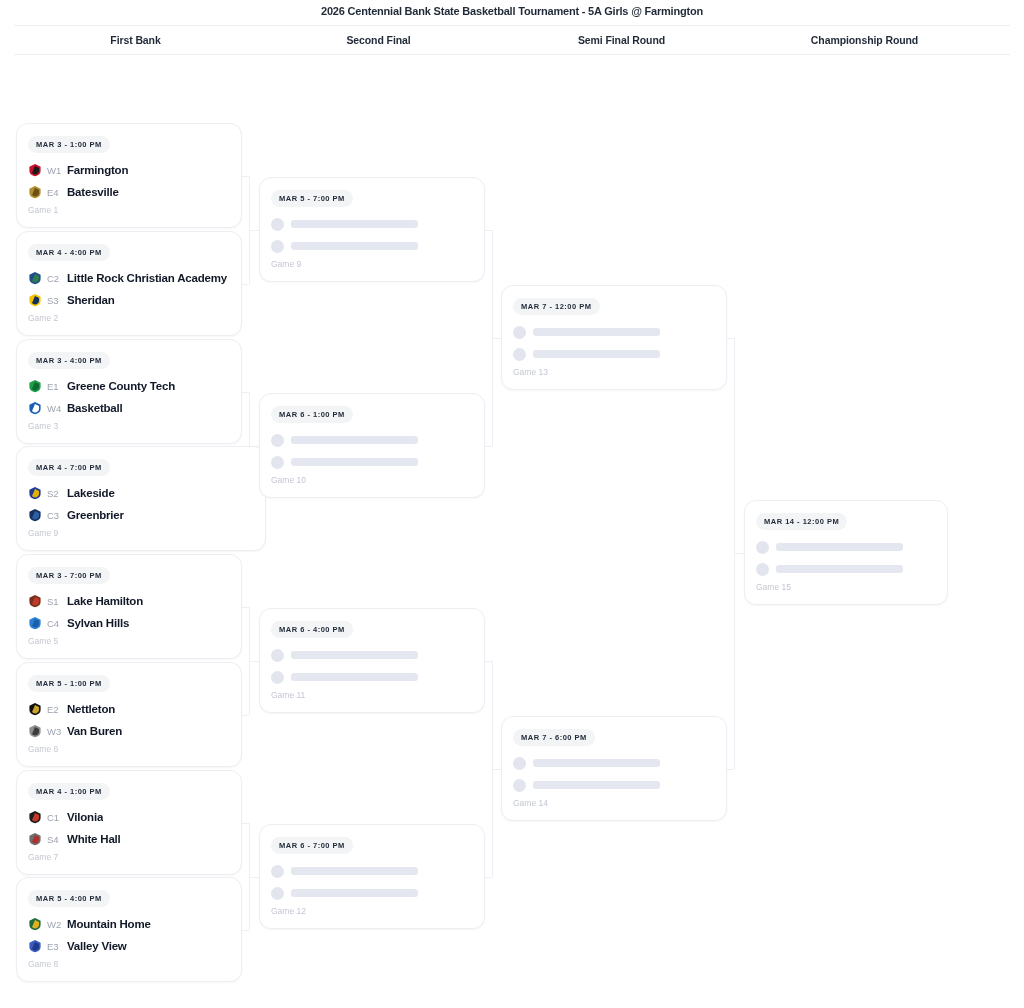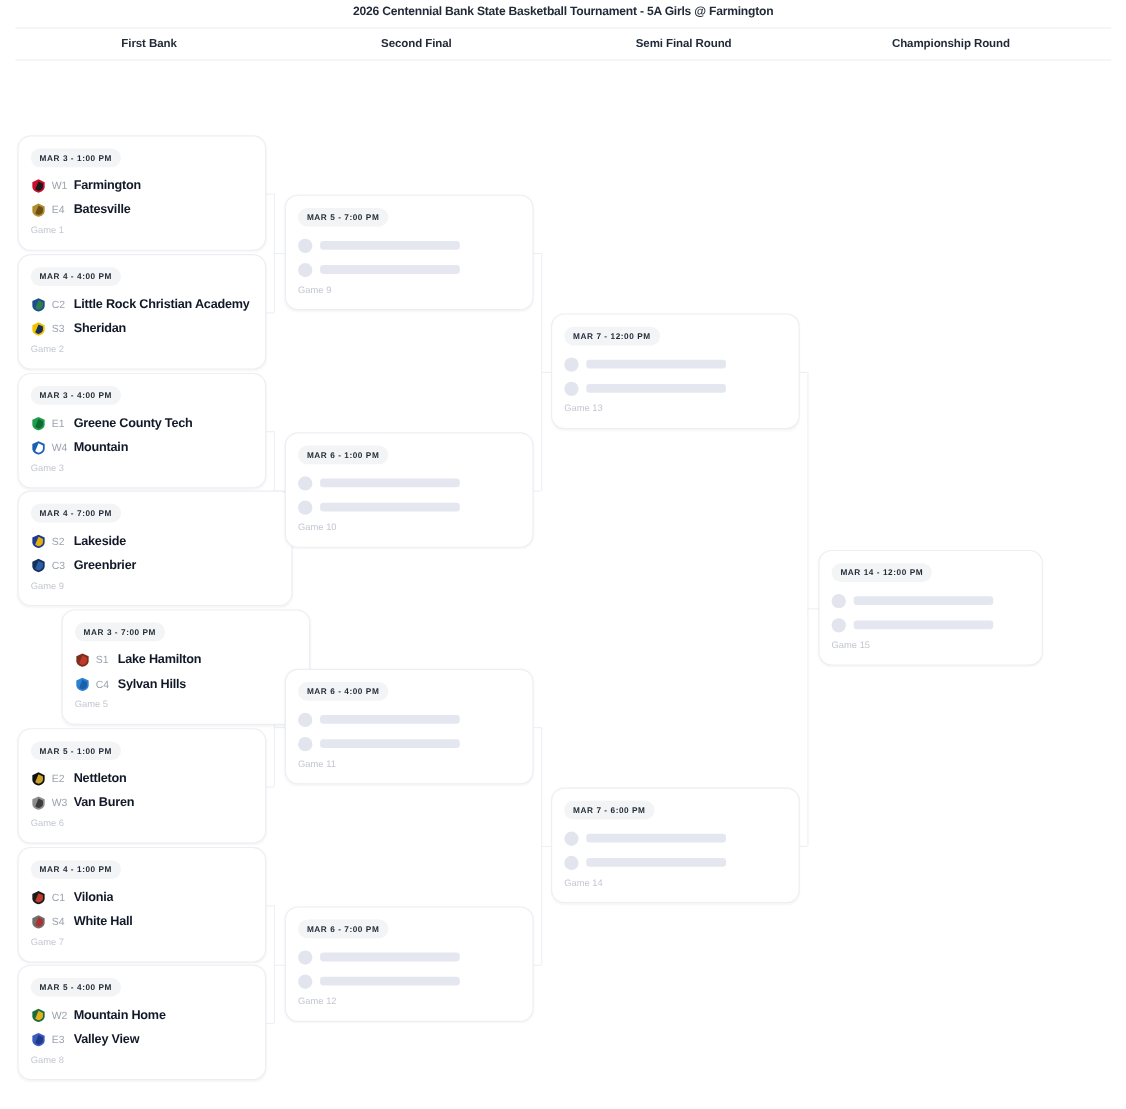--- a/index.html
+++ b/index.html
@@ -214,38 +214,38 @@
               <path d="M8 3.4 L12.6 5.6 L12.6 9 C12.6 11.2 10.6 12.6 8 13.2 C6.6 12.9 5.4 12.3 4.6 11.4 Z" fill="#0d6b2f"></path>
             </svg></span>
           <span class="team-seed">E1</span>
           <span class="team-name">Greene County Tech</span>
         </div><div class="team-row">
           <span class="team-logo"><svg viewBox="0 0 16 16" width="14" height="14">
               <path d="M8 1.2 L14.4 4.2 L14.4 9 C14.4 12.2 11.6 14.2 8 15 C4.4 14.2 1.6 12.2 1.6 9 L1.6 4.2 Z" fill="#1a5fb4"></path>
               <path d="M8 3.4 L12.6 5.6 L12.6 9 C12.6 11.2 10.6 12.6 8 13.2 C6.6 12.9 5.4 12.3 4.6 11.4 Z" fill="#ffffff"></path>
             </svg></span>
           <span class="team-seed">W4</span>
-          <span class="team-name">Mountain</span>
+          <span class="team-name">Basketball</span>
         </div><div class="game-label">Game 3</div></div>
       <div class="game-card" style="left: 16px; top: 391px; width: 250px; height: 105px;"><div class="date-badge">MAR 4 - 7:00 PM</div><div class="team-row">
           <span class="team-logo"><svg viewBox="0 0 16 16" width="14" height="14">
               <path d="M8 1.2 L14.4 4.2 L14.4 9 C14.4 12.2 11.6 14.2 8 15 C4.4 14.2 1.6 12.2 1.6 9 L1.6 4.2 Z" fill="#1f3a93"></path>
               <path d="M8 3.4 L12.6 5.6 L12.6 9 C12.6 11.2 10.6 12.6 8 13.2 C6.6 12.9 5.4 12.3 4.6 11.4 Z" fill="#e2b007"></path>
             </svg></span>
           <span class="team-seed">S2</span>
           <span class="team-name">Lakeside</span>
         </div><div class="team-row">
           <span class="team-logo"><svg viewBox="0 0 16 16" width="14" height="14">
               <path d="M8 1.2 L14.4 4.2 L14.4 9 C14.4 12.2 11.6 14.2 8 15 C4.4 14.2 1.6 12.2 1.6 9 L1.6 4.2 Z" fill="#16325c"></path>
               <path d="M8 3.4 L12.6 5.6 L12.6 9 C12.6 11.2 10.6 12.6 8 13.2 C6.6 12.9 5.4 12.3 4.6 11.4 Z" fill="#2b5ea6"></path>
             </svg></span>
           <span class="team-seed">C3</span>
           <span class="team-name">Greenbrier</span>
         </div><div class="game-label">Game 9</div></div>
-      <div class="game-card" style="left: 16px; top: 499px; width: 226px; height: 105px; margin-left: 40px;"><div class="date-badge">MAR 3 - 7:00 PM</div><div class="team-row">
+      <div class="game-card" style="left: 16px; top: 499px; width: 226px; height: 105px;"><div class="date-badge">MAR 3 - 7:00 PM</div><div class="team-row">
           <span class="team-logo"><svg viewBox="0 0 16 16" width="14" height="14">
               <path d="M8 1.2 L14.4 4.2 L14.4 9 C14.4 12.2 11.6 14.2 8 15 C4.4 14.2 1.6 12.2 1.6 9 L1.6 4.2 Z" fill="#7a2f1d"></path>
               <path d="M8 3.4 L12.6 5.6 L12.6 9 C12.6 11.2 10.6 12.6 8 13.2 C6.6 12.9 5.4 12.3 4.6 11.4 Z" fill="#c0392b"></path>
             </svg></span>
           <span class="team-seed">S1</span>
           <span class="team-name">Lake Hamilton</span>
         </div><div class="team-row">
           <span class="team-logo"><svg viewBox="0 0 16 16" width="14" height="14">
               <path d="M8 1.2 L14.4 4.2 L14.4 9 C14.4 12.2 11.6 14.2 8 15 C4.4 14.2 1.6 12.2 1.6 9 L1.6 4.2 Z" fill="#2b7fd4"></path>
               <path d="M8 3.4 L12.6 5.6 L12.6 9 C12.6 11.2 10.6 12.6 8 13.2 C6.6 12.9 5.4 12.3 4.6 11.4 Z" fill="#1a5fa8"></path>

